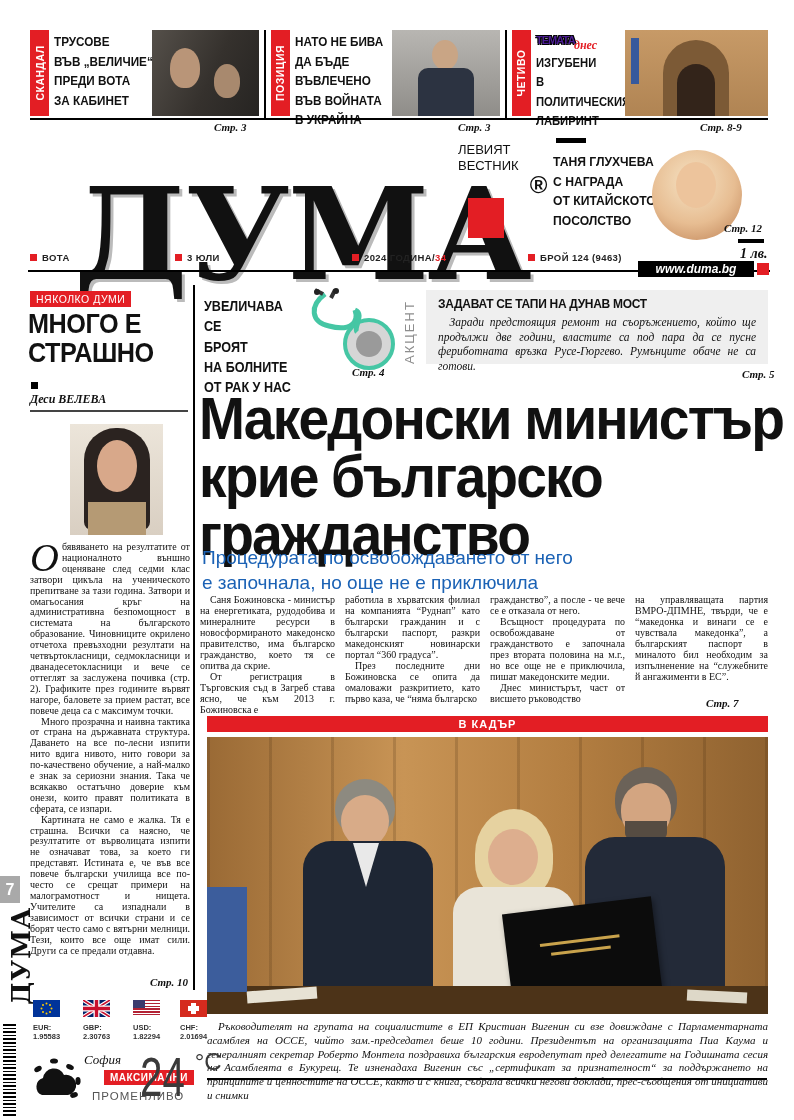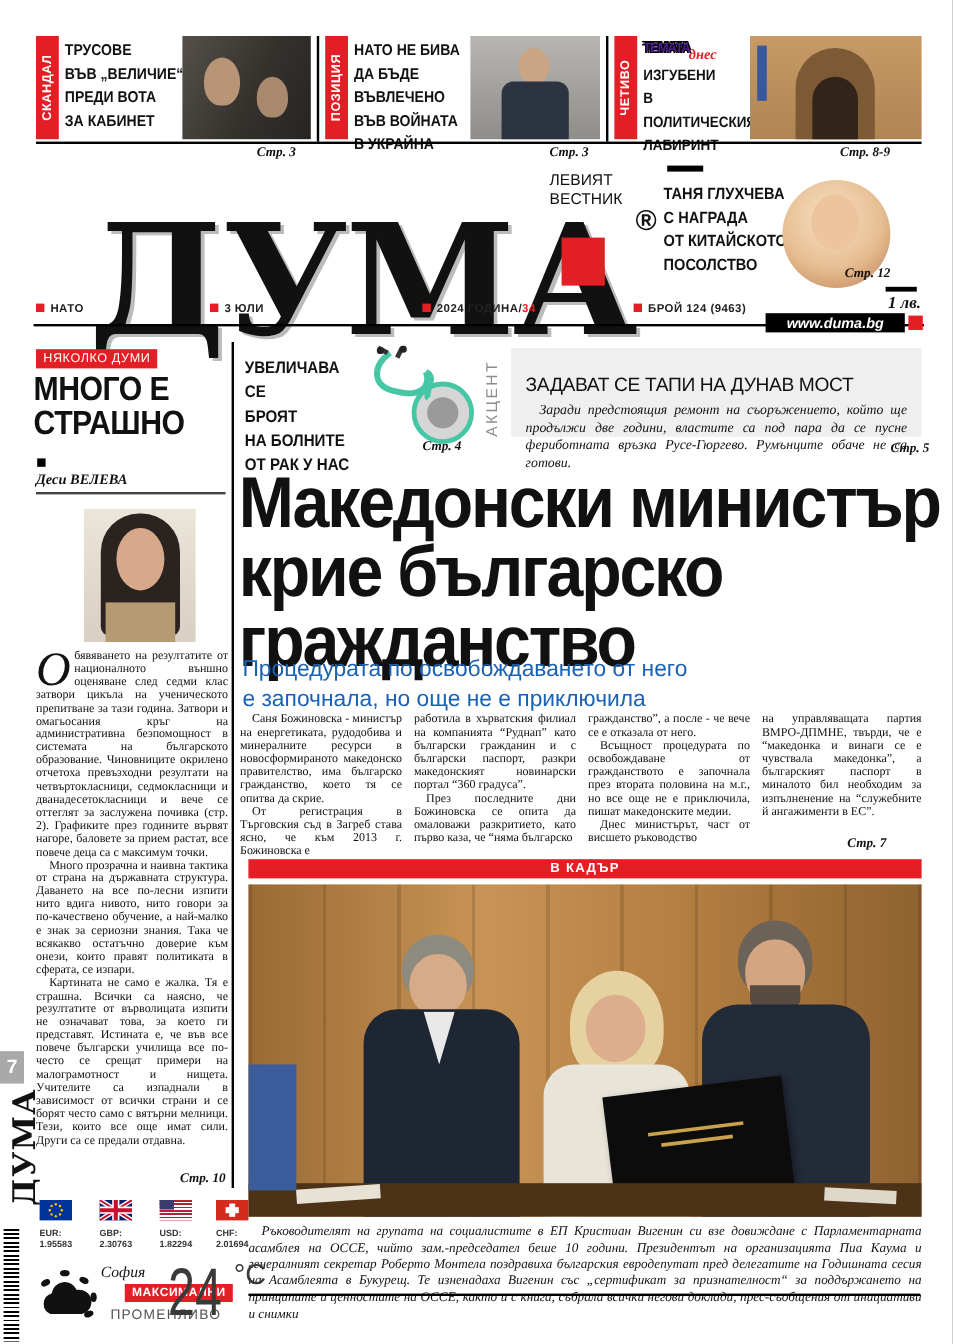--- a/index.html
+++ b/index.html
@@ -84,24 +84,24 @@
   <div class="abs" style="left:468px;top:198px;width:36px;height:40px;background:#e31e24;"></div>
 
   <div class="abs" style="left:556px;top:138px;width:30px;height:5px;background:#000;"></div>
   <div class="abs teaser-title cond pre" style="left:553px;top:152px;width:120px;font-size:13.5px;line-height:1.45;">ТАНЯ ГЛУХЧЕВА
 С НАГРАДА
 ОТ КИТАЙСКОТО
 ПОСОЛСТВО</div>
   <div class="abs" style="left:652px;top:150px;width:90px;height:90px;border-radius:50%;background:radial-gradient(circle at 45% 35%,#f6e3c4,#e7bd92 55%,#cf9a6e 80%,#58b0a8);">
     <div class="abs" style="left:24px;top:12px;width:40px;height:46px;border-radius:50%;background:#edc49c;"></div>
   </div>
-  <div class="abs pageref" style="left:704px;top:222px;">Стр. 12</div>
+  <div class="abs pageref" style="left:724px;top:222px;">Стр. 12</div>
   <div class="abs" style="left:738px;top:239px;width:26px;height:4px;background:#000;"></div>
 
-  <div class="abs datebar" style="left:30px;top:252px;"><span class="redsq"></span><span>НАТО</span></div>
+  <div class="abs datebar" style="left:30px;top:252px;"><span class="redsq"></span><span>ВОТА</span></div>
   <div class="abs datebar" style="left:175px;top:252px;"><span class="redsq"></span><span>3 ЮЛИ</span></div>
   <div class="abs datebar" style="left:352px;top:252px;"><span class="redsq"></span><span>2024 ГОДИНА/</span><span style="color:#e31e24;">34</span></div>
   <div class="abs datebar" style="left:528px;top:252px;"><span class="redsq"></span><span>БРОЙ 124 (9463)</span></div>
   <div class="abs serif" style="left:740px;top:246px;font-style:italic;font-weight:bold;font-size:14px;">1 лв.</div>
 
   <div class="abs hline" style="left:28px;top:270px;width:742px;height:2px;"></div>
   <div class="abs" style="left:638px;top:261px;width:116px;height:16px;background:#000;color:#fff;font-weight:bold;font-style:italic;font-size:12px;text-align:center;line-height:16px;">www.duma.bg</div>
   <div class="abs" style="left:757px;top:263px;width:12px;height:12px;background:#e31e24;"></div>
 
   <div class="abs" style="left:30px;top:291px;background:#e31e24;color:#fff;font-weight:normal;font-size:10.5px;padding:2px 6px;letter-spacing:.5px;">НЯКОЛКО ДУМИ</div>
@@ -138,21 +138,21 @@
         <circle cx="41" cy="3" r="3" fill="#222"></circle>
       <circle cx="74" cy="56" r="24" fill="#d6d6d6" stroke="#45c6a4" stroke-width="4"></circle>
       <circle cx="74" cy="56" r="13" fill="#9a9a9a"></circle>
       <path d="M60 22 C70 26 58 40 62 44" stroke="#45c6a4" stroke-width="5" fill="none"></path>
     </svg>
   </div>
   <div class="abs pageref" style="left:352px;top:366px;">Стр. 4</div>
 
   <div class="abs" style="left:402px;top:292px;height:72px;writing-mode:vertical-rl;transform:rotate(180deg);color:#8d8d8d;font-size:13px;letter-spacing:2px;">АКЦЕНТ</div>
   <div class="abs" style="left:426px;top:290px;width:342px;height:74px;background:#efefef;padding:7px 12px;box-sizing:border-box;">
-    <div style="font-weight:normal;font-size:16px;letter-spacing:-.3px;margin-top:16px;">ЗАДАВАТ СЕ ТАПИ НА ДУНАВ МОСТ</div>
+    <div style="font-weight:bold;font-size:12px;letter-spacing:-.3px;">ЗАДАВАТ СЕ ТАПИ НА ДУНАВ МОСТ</div>
     <div class="serif" style="font-style:italic;font-size:11.5px;line-height:1.28;margin-top:4px;text-align:justify;"> Заради предстоящия ремонт на съоръжението, който ще продължи две години, властите са под пара да се пусне фериботната връзка Русе-Гюргево. Румънците обаче не са готови.</div>
   </div>
   <div class="abs pageref" style="left:742px;top:368px;">Стр. 5</div>
 
   <div class="abs pre" style="left:199px;top:390px;width:660px;font-weight:bold;font-size:60px;line-height:.97;letter-spacing:-2px;transform:scaleX(.92);transform-origin:0 0;">Македонски министър
 крие българско
 гражданство</div>
   <div class="abs pre" style="left:202px;top:545px;font-size:19px;line-height:1.32;color:#1b62b5;">Процедурата по освобождаването от него
 е започнала, но още не е приключила</div>
 

